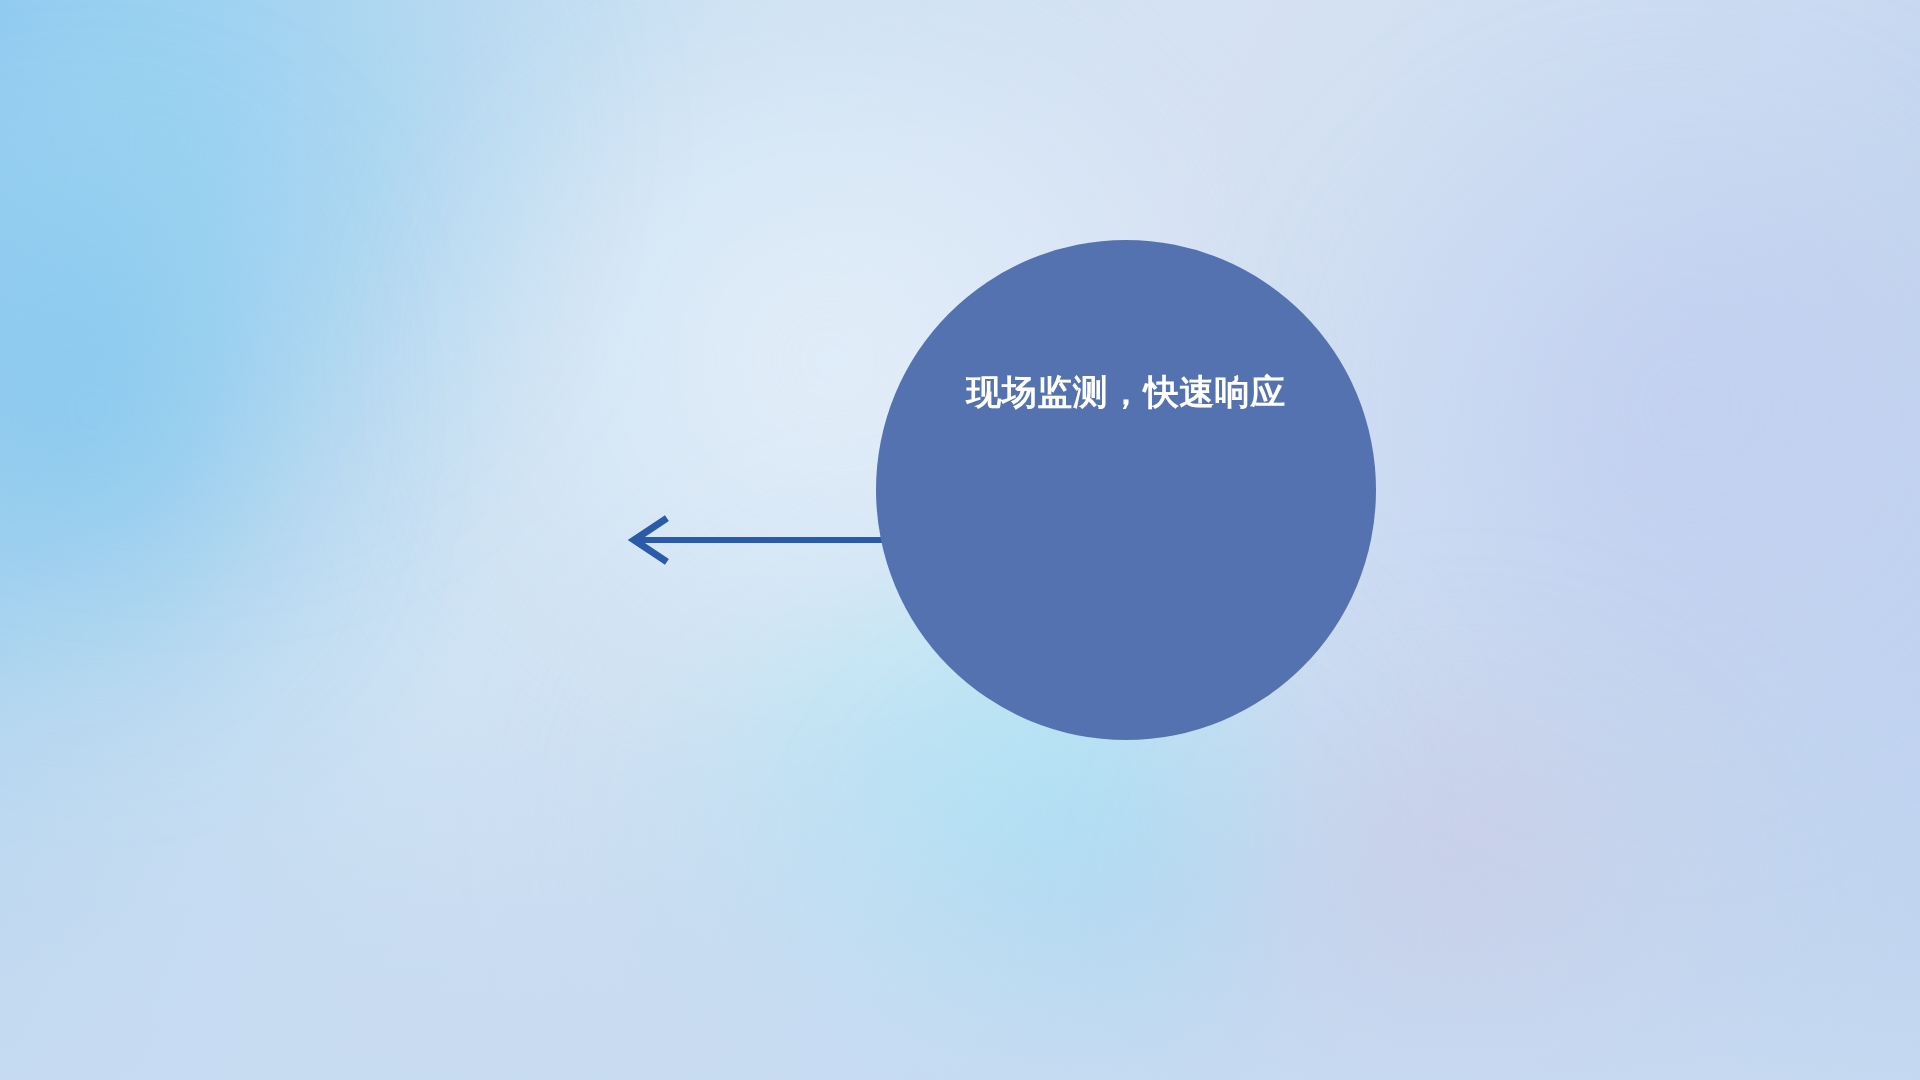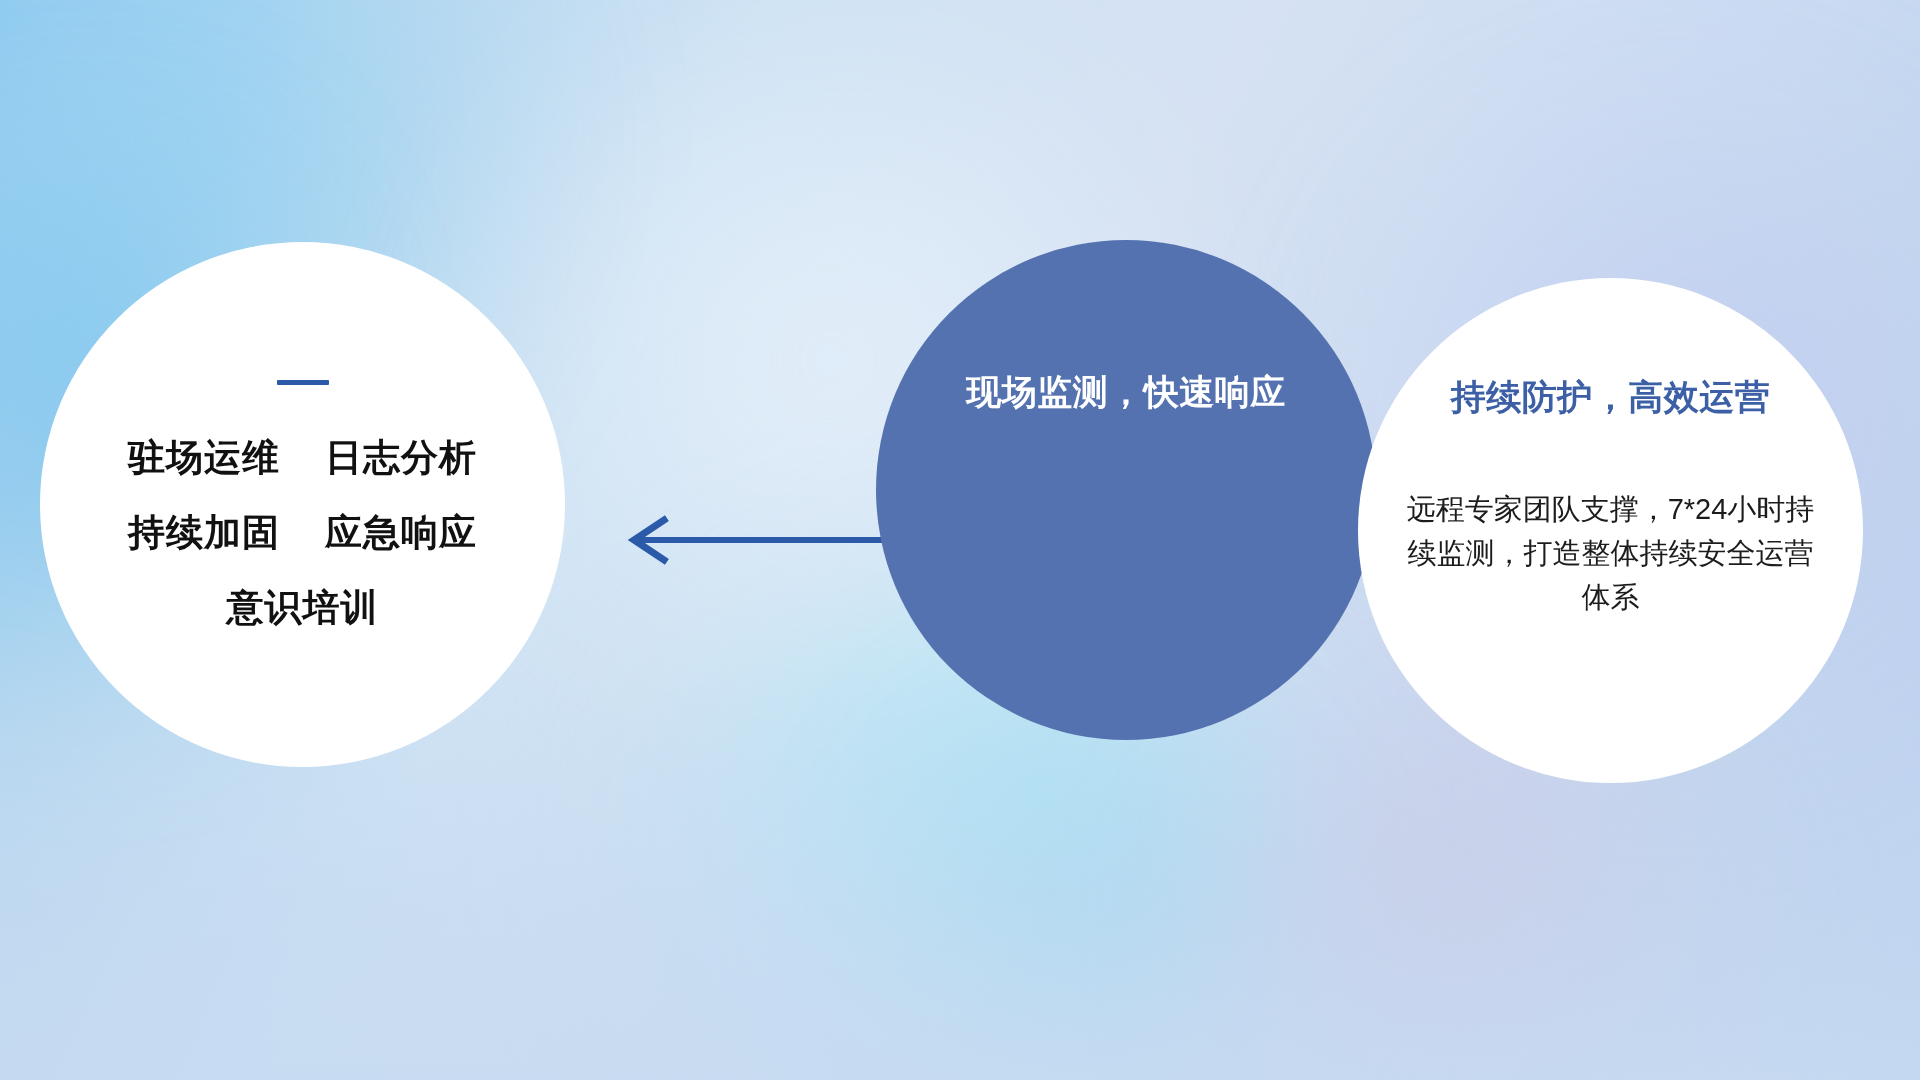--- a/index.html
+++ b/index.html
@@ -191,29 +191,19 @@
   <div class="bg-glow glow-cyan"></div>
   <div class="bg-glow glow-cyan2"></div>
   <div class="bg-glow glow-pink"></div>
   <div class="bg-bottom-fade"></div>
 
   <svg class="connector" viewBox="0 0 290 64">
     <line x1="290" y1="32" x2="32" y2="32" stroke="#2b5aa8" stroke-width="6"></line>
     <polyline points="56,12 26,32 56,52" fill="none" stroke="#2b5aa8" stroke-width="7" stroke-linecap="square" stroke-linejoin="miter"></polyline>
   </svg>
 
-  <div class="circle circle-left">
-    <div class="divider-dash"></div>
-    <div class="kw-line">驻场运维    日志分析</div>
-    <div class="kw-line">持续加固    应急响应</div>
-    <div class="kw-line">意识培训</div>
-  </div>
 
   <div class="circle circle-mid">
     <div class="mid-title">现场监测，快速响应</div>
   </div>
 
-  <div class="circle circle-right">
-    <div class="right-title">持续防护，高效运营</div>
-    <div class="right-body">远程专家团队支撑，7*24小时持续监测，打造整体持续安全运营体系</div>
-  </div>
 
 </div>
 
 </body></html>

